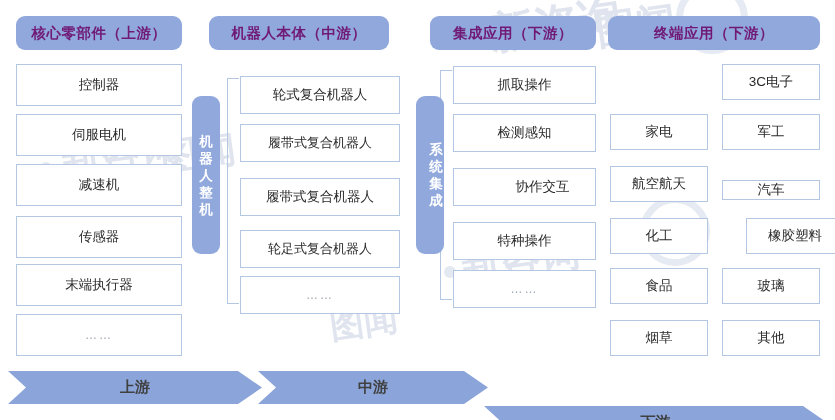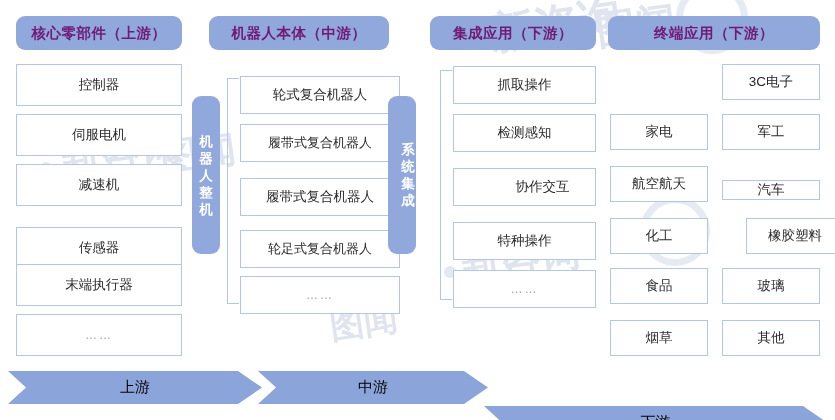--- a/index.html
+++ b/index.html
@@ -112,23 +112,23 @@
     border-top: 1px solid #b3c6e2;
     border-bottom: 1px solid #b3c6e2;
     box-sizing: border-box;
     z-index: 2;
   }
 
   
   .flow-bar {
     position: absolute;
     background: #8ba5da;
-    color: #000000;
+    color: #404040;
     font-size: 15px;
-    font-weight: normal;
+    font-weight: bold;
     display: flex;
     align-items: center;
     justify-content: center;
     box-sizing: border-box;
     z-index: 3;
   }
   .flow-up {
     clip-path: polygon(0 0, calc(100% - 24px) 0, 100% 50%, calc(100% - 24px) 100%, 0 100%, 18px 50%);
   }
   .flow-mid {
@@ -157,41 +157,41 @@
   <div class="wm-ring" style="left:640px; top:196px; width:56px; height:56px;"></div>
   <div class="wm-dot" style="left:444px; top:266px; width:12px; height:12px;"></div>
 
   <div class="wm" style="left:330px; top:300px; font-size:34px; transform:rotate(-8deg);">图闻</div>
 
   <div class="group-header" style="left:16px; top:16px; width:166px;">核心零部件（上游）</div>
 
   <div class="item-box" style="left:16px; top:64px; width:166px; height:42px;">控制器</div>
   <div class="item-box" style="left:16px; top:114px; width:166px; height:42px;">伺服电机</div>
   <div class="item-box" style="left:16px; top:164px; width:166px; height:42px;">减速机</div>
-  <div class="item-box" style="left:16px; top:227px; width:166px; height:42px;">传感器</div>
+  <div class="item-box" style="left:16px; top:216px; width:166px; height:42px;">传感器</div>
   <div class="item-box" style="left:16px; top:264px; width:166px; height:42px;">末端执行器</div>
   <div class="item-box ellipsis" style="left:16px; top:314px; width:166px; height:42px;">……</div>
 
   <div class="group-header" style="left:209px; top:16px; width:180px;">机器人本体（中游）</div>
 
   <div class="vpill" style="left:192px; top:96px; width:28px; height:158px;">
     <span>机器人整机</span>
   </div>
 
   <div class="bracket" style="left:227px; top:78px; width:12px; height:226px;"></div>
 
   <div class="item-box" style="left:240px; top:76px; width:160px; height:38px;">轮式复合机器人</div>
   <div class="item-box small" style="left:240px; top:124px; width:160px; height:38px;">履带式复合机器人</div>
   <div class="item-box" style="left:240px; top:178px; width:160px; height:38px;">履带式复合机器人</div>
   <div class="item-box small" style="left:240px; top:230px; width:160px; height:38px;">轮足式复合机器人</div>
   <div class="item-box ellipsis" style="left:240px; top:276px; width:160px; height:38px;">……</div>
 
   <div class="group-header" style="left:430px; top:16px; width:166px;">集成应用（下游）</div>
 
-  <div class="vpill" style="left:388px; top:96px; width:28px; height:158px;padding-left:12px;">
+  <div class="vpill" style="left:416px; top:96px; width:28px; height:158px;padding-left:12px;">
     <span>系统集成</span>
   </div>
 
   <div class="bracket" style="left:440px; top:70px; width:12px; height:230px;"></div>
 
   <div class="item-box" style="left:453px; top:66px; width:143px; height:38px;">抓取操作</div>
   <div class="item-box" style="left:453px; top:114px; width:143px; height:38px;">检测感知</div>
   <div class="item-box" style="left:453px; top:168px; width:143px; height:38px;padding-left:36px;">协作交互</div>
   <div class="item-box" style="left:453px; top:222px; width:143px; height:38px;">特种操作</div>
   <div class="item-box ellipsis" style="left:453px; top:270px; width:143px; height:38px;">……</div>

